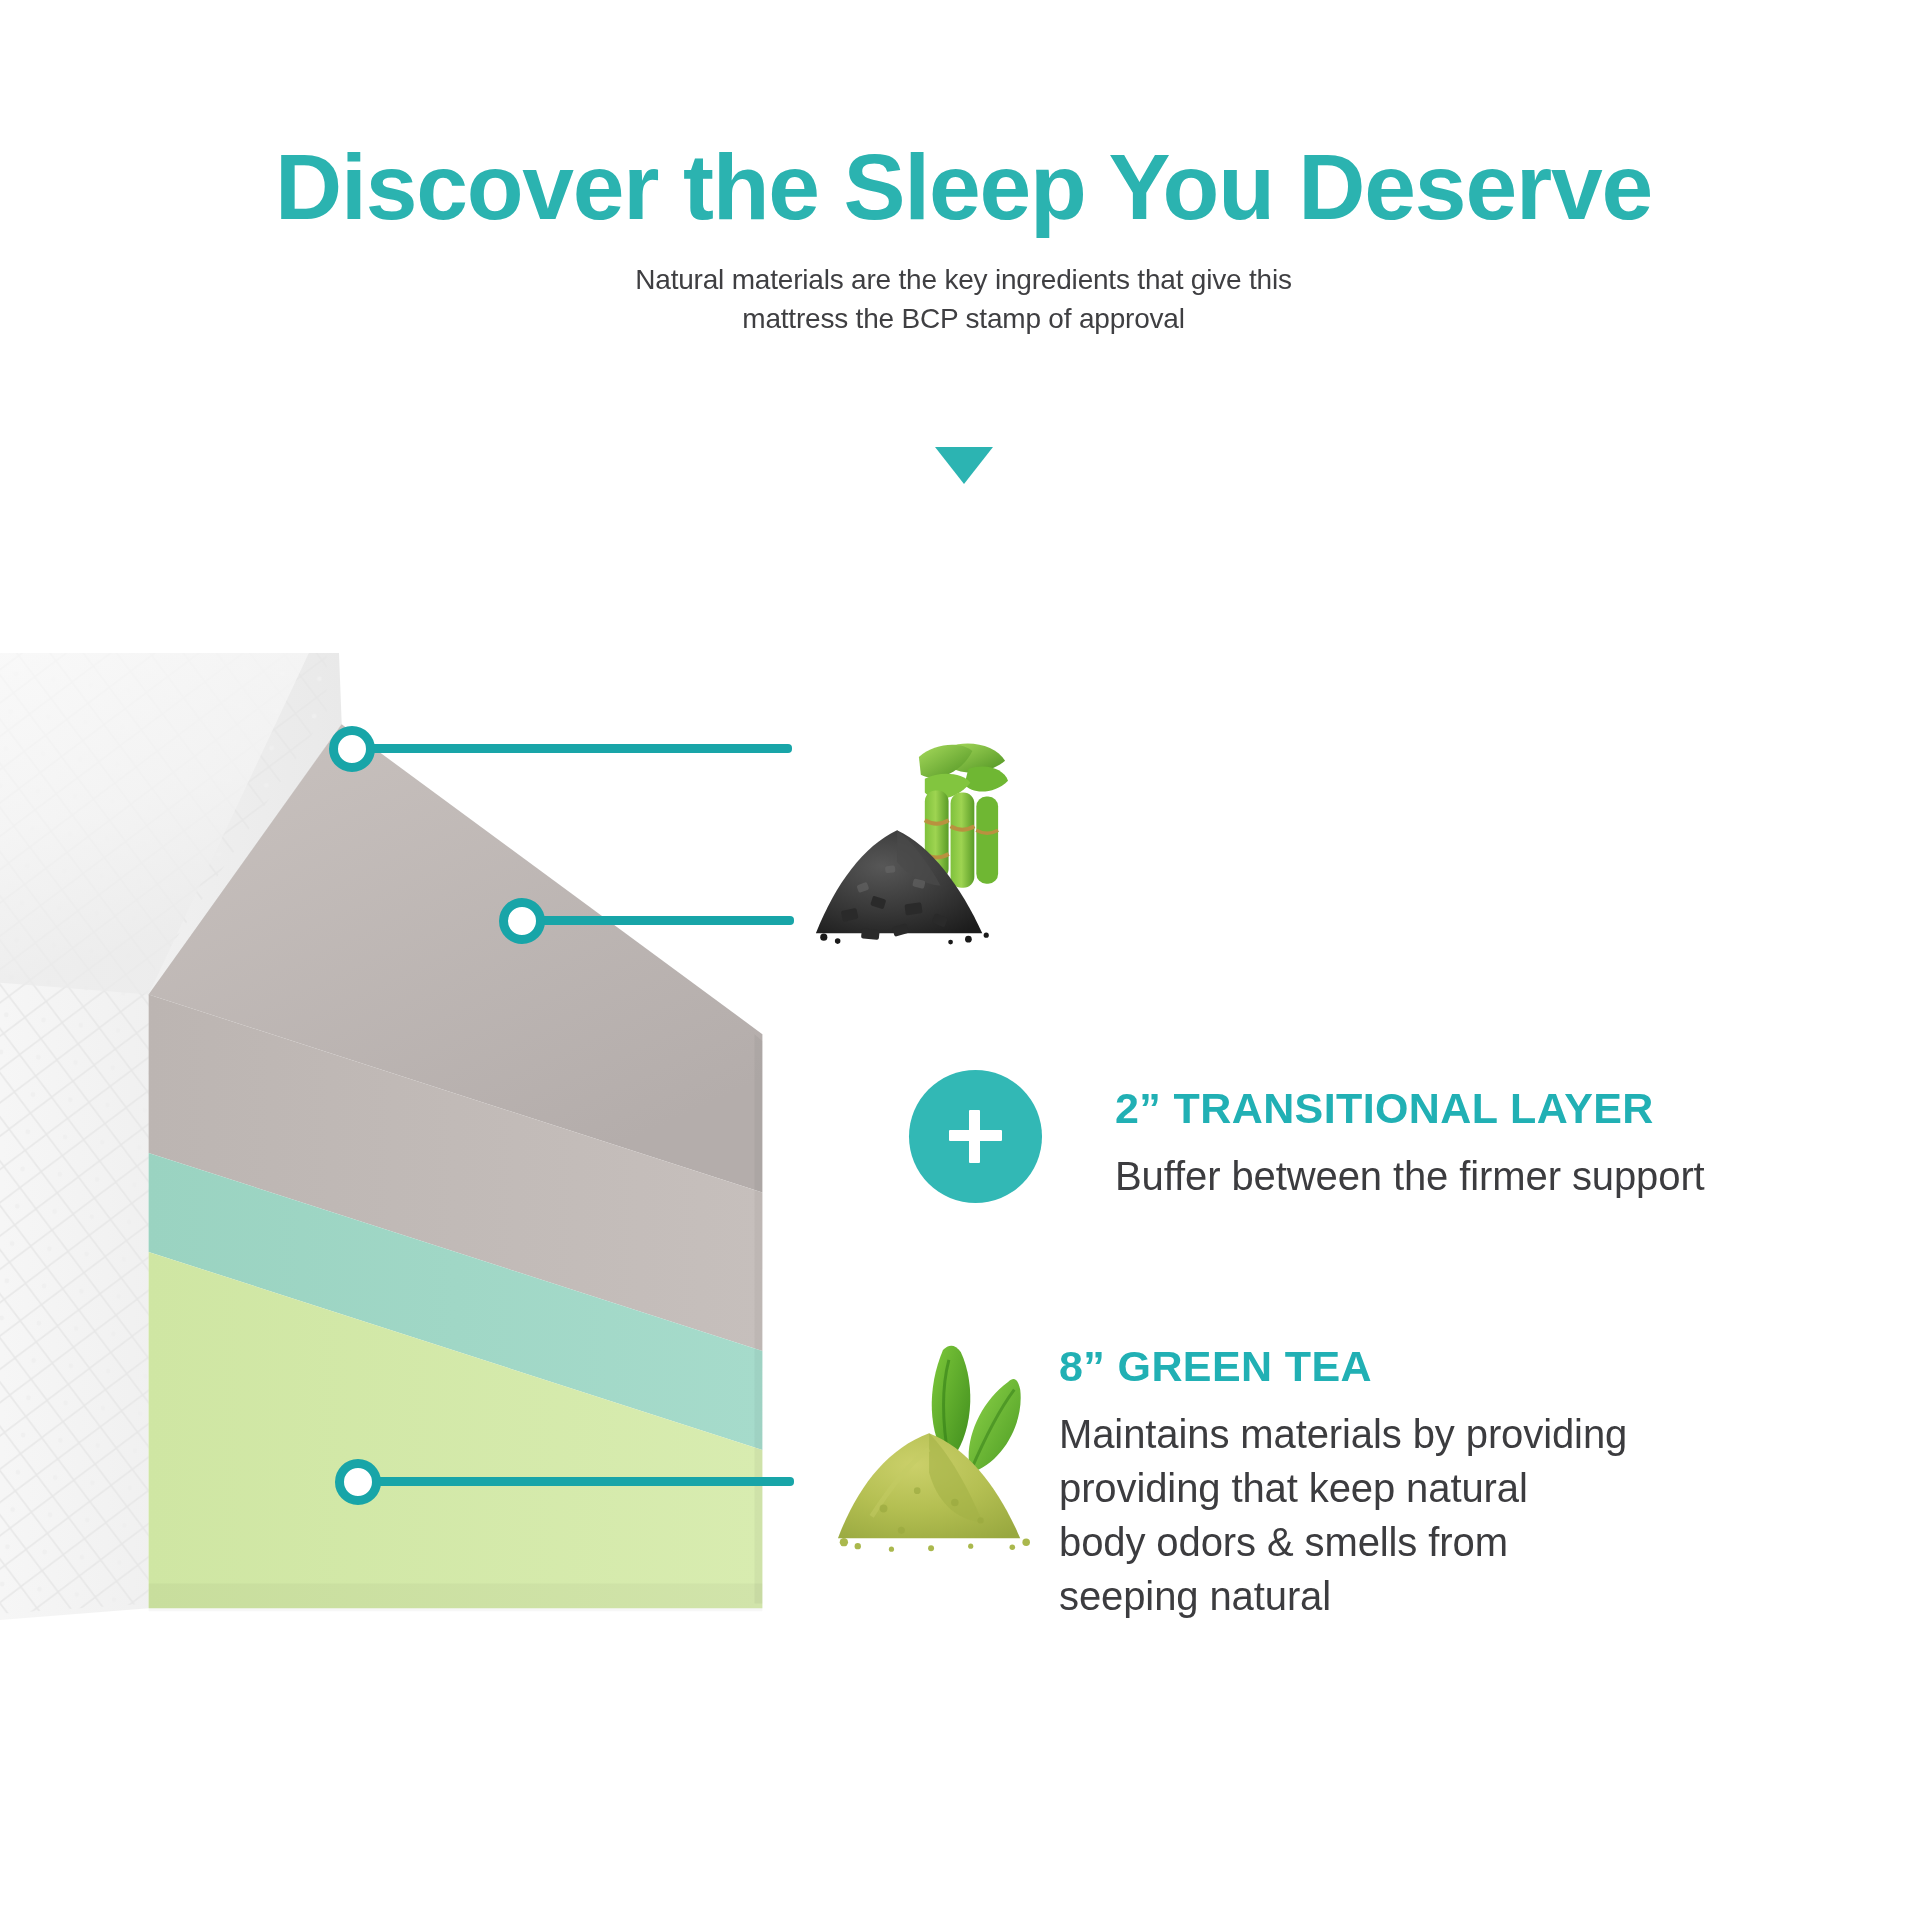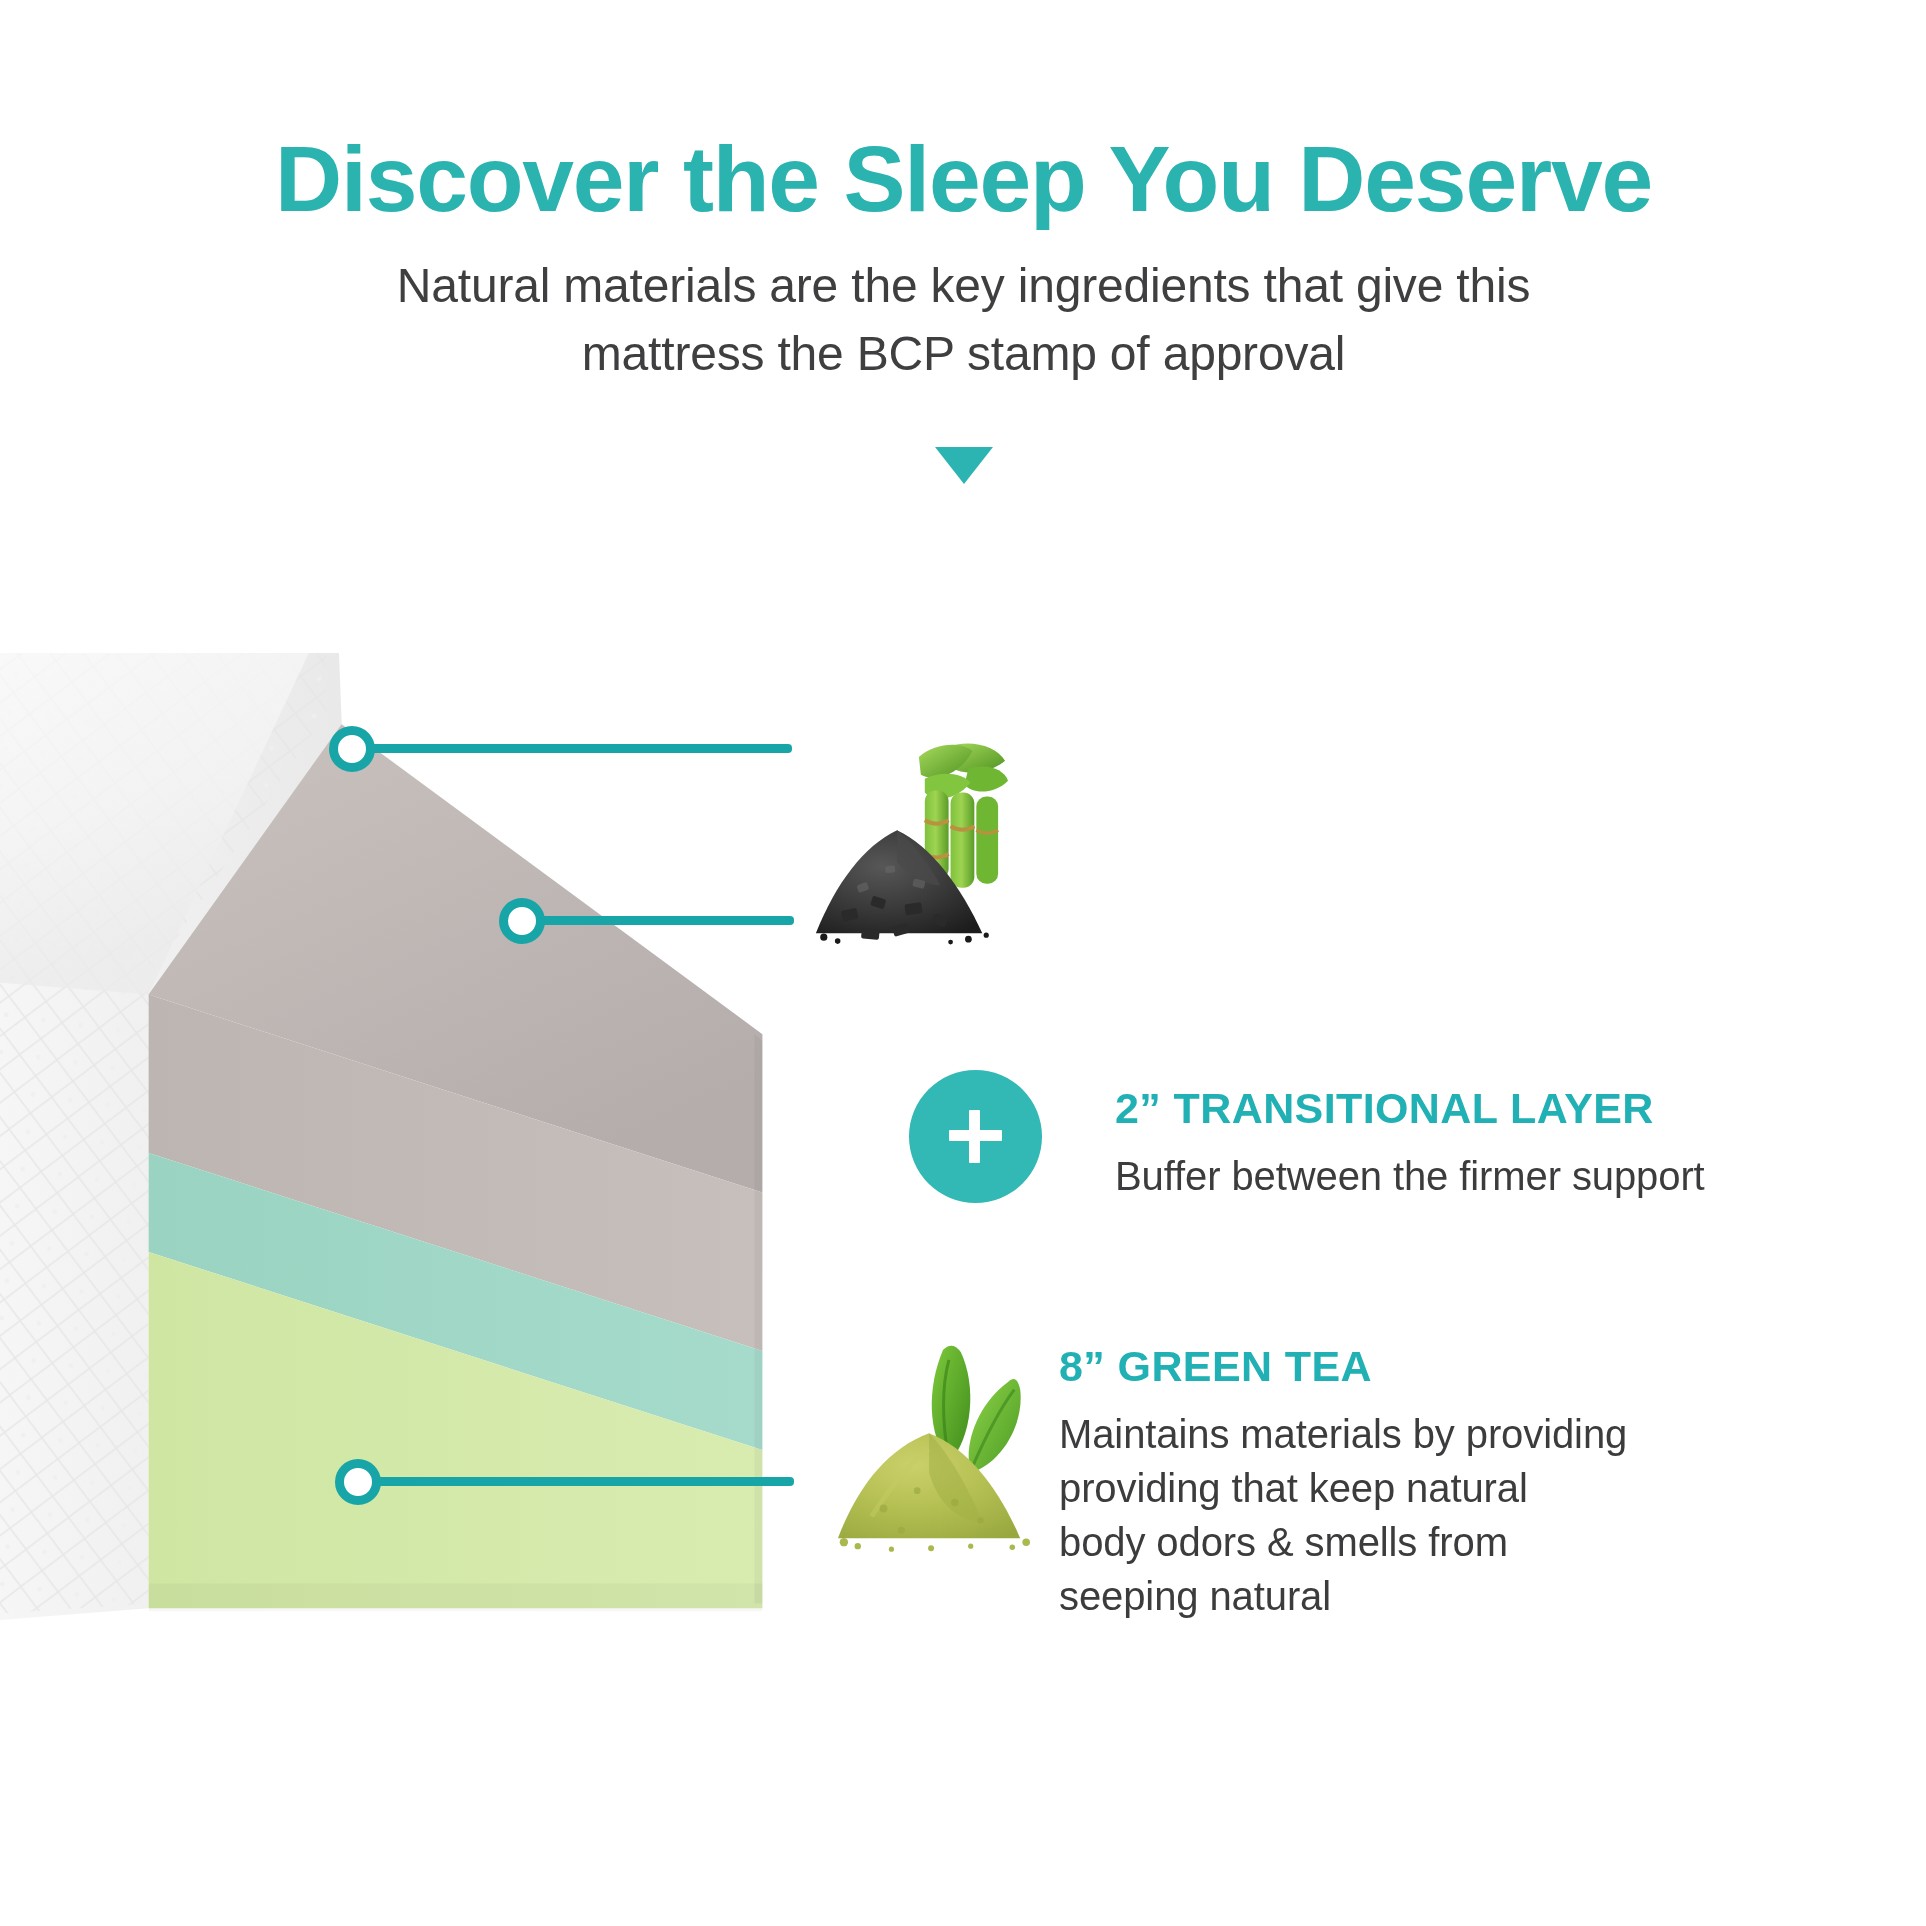--- a/index.html
+++ b/index.html
@@ -30,27 +30,27 @@
     left: 0;
     width: 1927px;
     text-align: center;
   }
   .headline {
     font-size: 93px;
     line-height: 1.04;
     font-weight: 700;
     color: #2bb3b0;
     letter-spacing: -1.2px;
-    margin: 0;
+    margin: 8px;
     font-family: "Liberation Sans", sans-serif;
   }
   .subhead {
     margin: 24px auto 0 auto;
     width: 1148px;
-    font-size: 48px;
+    font-size: 28px;
     line-height: 1.42;
     color: #3f3f42;
     font-weight: 400;
     letter-spacing: -0.2px;
   }
   .arrow-wrap {
     position: absolute;
     top: 447px;
     left: 0;
     width: 1927px;

